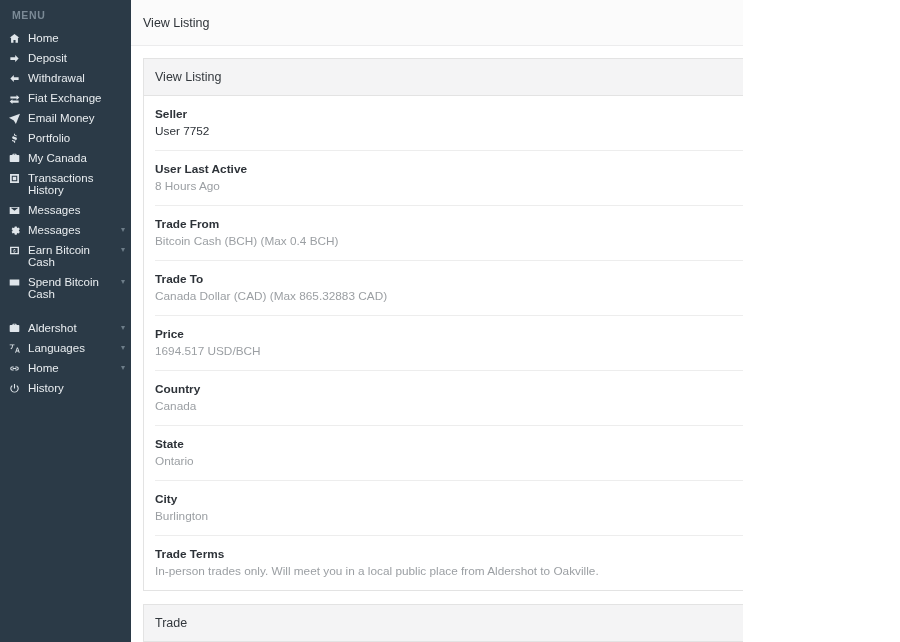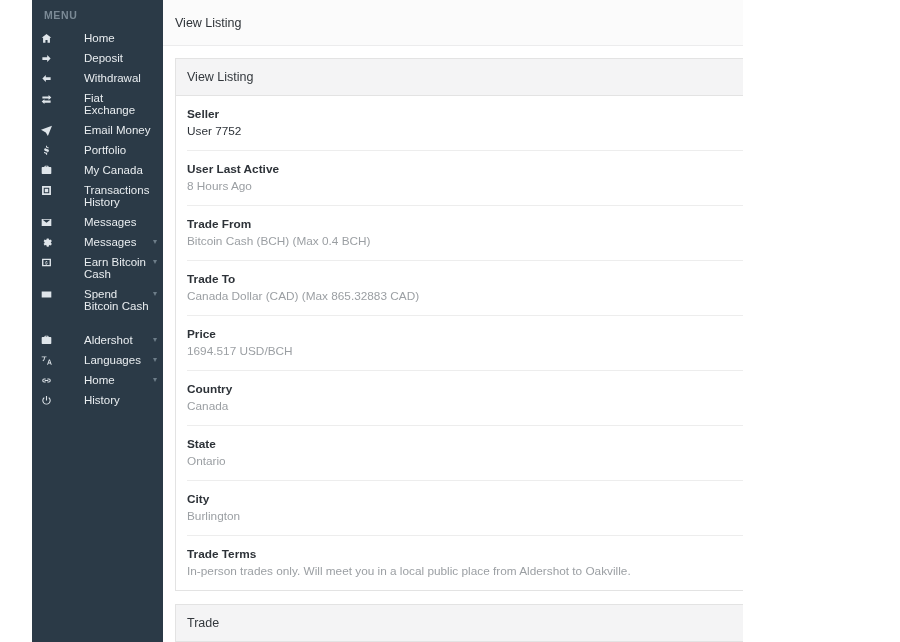--- a/index.html
+++ b/index.html
@@ -2,21 +2,21 @@
 <html><head>
 <meta charset="utf-8">
 <style>
   * { box-sizing: border-box; margin: 0; padding: 0; }
   html, body {
     width: 900px; height: 642px;
     font-family: "Liberation Sans", sans-serif;
     background: #ffffff;
     overflow: hidden;
   }
-  #app { display: flex; width: 743px; height: 642px; padding-left: 32px; }
+  #app { display: flex; width: 743px; height: 642px; }
 
   
   #sidebar {
     width: 131px; min-width: 131px; height: 642px;
     background: #2b3a47;
     position: relative;
     overflow: hidden;
   }
   .menu-header {
     color: #7b8a96;
@@ -44,21 +44,20 @@
     font-size: 10.5px;
     line-height: 12px;
     display: inline-block;
   }
   .nav-ico svg { display: block; margin-top: .5px; }
   .nav-label {
     flex: 1;
     padding-left: 3px;
     white-space: normal;
     word-break: break-word;
-    margin-left: 24px;
   }
   .nav-caret {
     color: #6d7d89;
     font-size: 8px;
     line-height: 12px;
     padding-left: 2px;
   }
   .nav-gap { height: 14px; }
 
   

